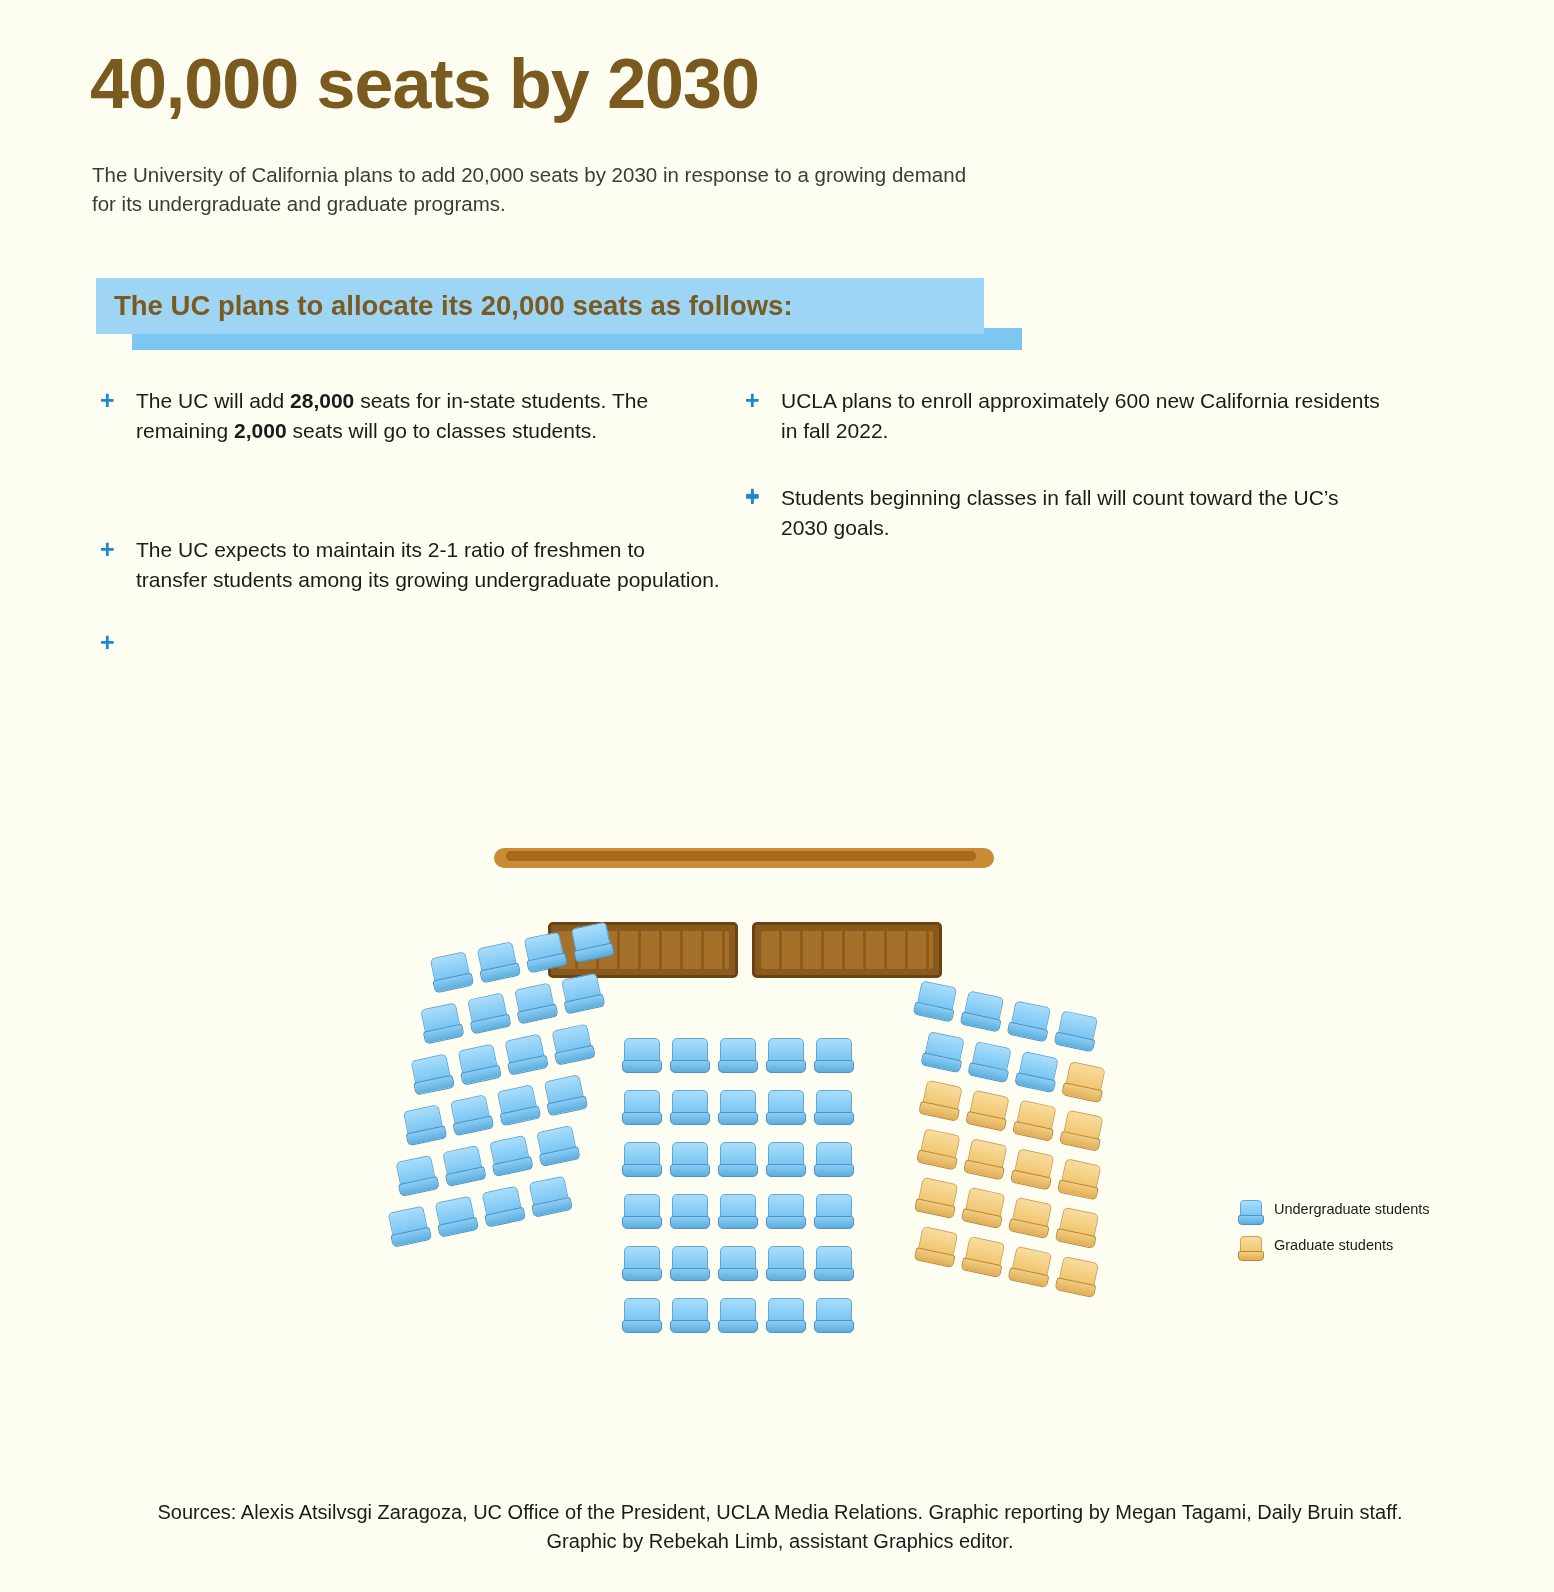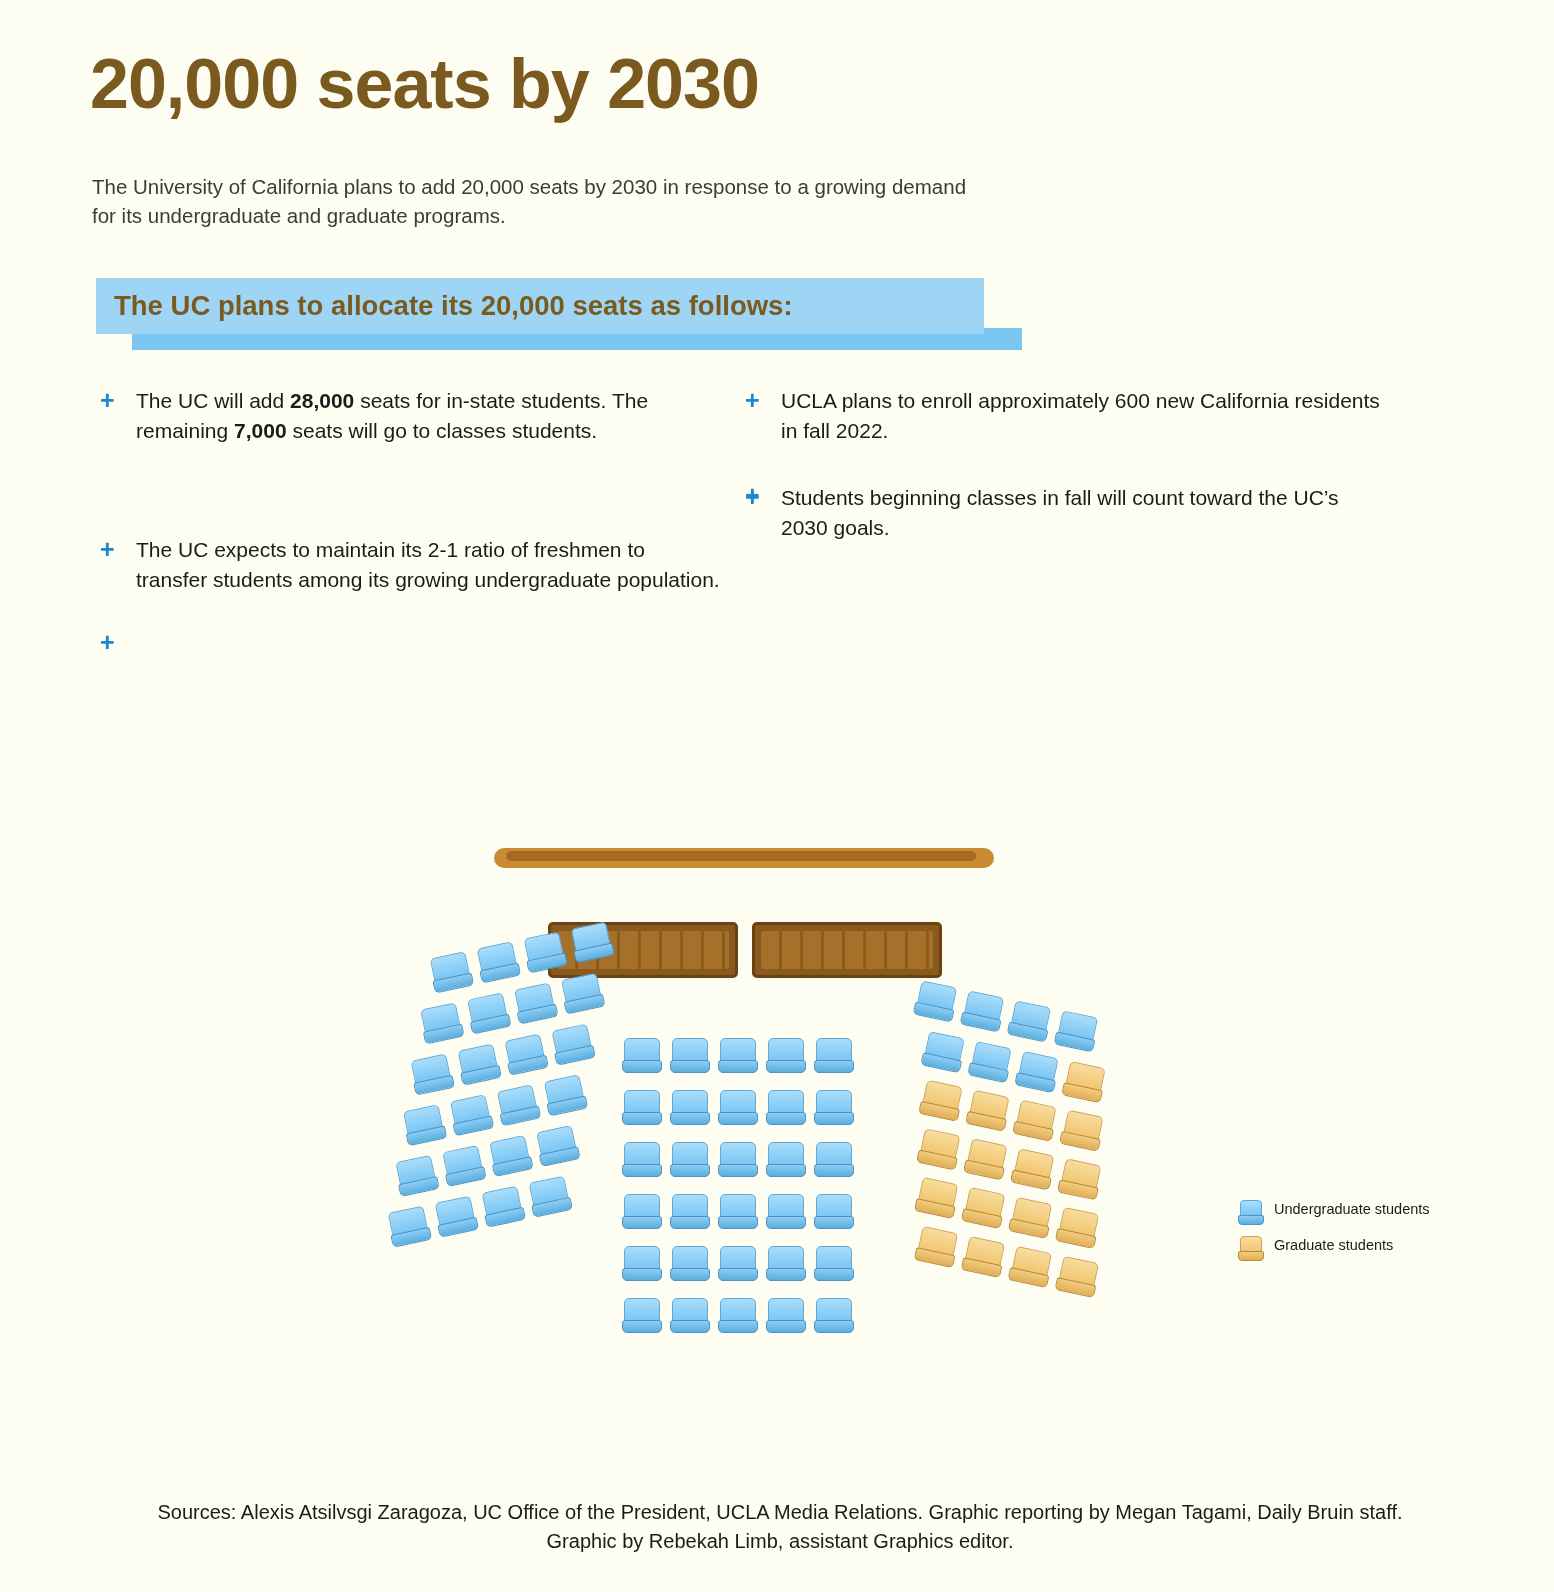--- a/index.html
+++ b/index.html
@@ -20,21 +20,21 @@
     top: 48px;
     font-size: 70px;
     font-weight: bold;
     color: #7a5a1e;
     letter-spacing: -1px;
     line-height: 1.05;
   }
   #subhead {
     position: absolute;
     left: 92px;
-    top: 172px;
+    top: 160px;
     width: 880px;
     font-size: 20.5px;
     color: #3b3b3b;
     line-height: 1.42;
   }
 
   
   #banner-wrap {
     position: absolute;
     left: 96px;
@@ -202,32 +202,32 @@
     width: 1320px;
     text-align: center;
     font-size: 20px;
     color: #1b1b1b;
     line-height: 1.45;
   }
 </style>
 </head>
 <body>
 
-<div id="headline">20,000 seats by 2030</div>
+<div id="headline">40,000 seats by 2030</div>
 <div id="subhead">The University of California plans to add 20,000 seats by 2030 in response to a growing demand for its undergraduate and graduate programs.</div>
 
 <div id="banner-wrap">
   <div id="banner-bar-bottom"></div>
   <div id="banner-bar-main">
     <div id="banner-text">The UC plans to allocate its 20,000 seats as follows:</div>
   </div>
 </div>
 
 <div class="bullet-col" id="col-left">
-    <div class="bullet" style="margin-bottom: 88px;"><span class="plus">+</span><span><span>The UC will add </span><b>28,000</b><span> seats for in-state students. The remaining </span><b>7,000</b><span> seats will go to classes students.</span></span></div>
+    <div class="bullet" style="margin-bottom: 88px;"><span class="plus">+</span><span><span>The UC will add </span><b>28,000</b><span> seats for in-state students. The remaining </span><b>2,000</b><span> seats will go to classes students.</span></span></div>
     <div class="bullet" style="margin-bottom: 32px;"><span class="plus">+</span><span><span>The UC expects to maintain its 2-1 ratio of freshmen to transfer students among its growing undergraduate population.</span></span></div>
     <div class="bullet" style="margin-bottom: 28px;"><span class="plus">+</span></div>
   </div>
 <div class="bullet-col" id="col-right">
     <div class="bullet" style="margin-bottom: 34px;"><span class="plus">+</span><span><span>UCLA plans to enroll approximately 600 new California residents in fall 2022.</span></span></div>
     <div class="bullet" style="margin-bottom: 36px;"><span class="plus">+</span></div>
     <div class="bullet" style="margin-bottom: 28px;"><span class="plus">+</span><span><span>Students beginning classes in fall will count toward the UC’s 2030 goals.</span></span></div>
   </div>
 
 <div id="theater">

